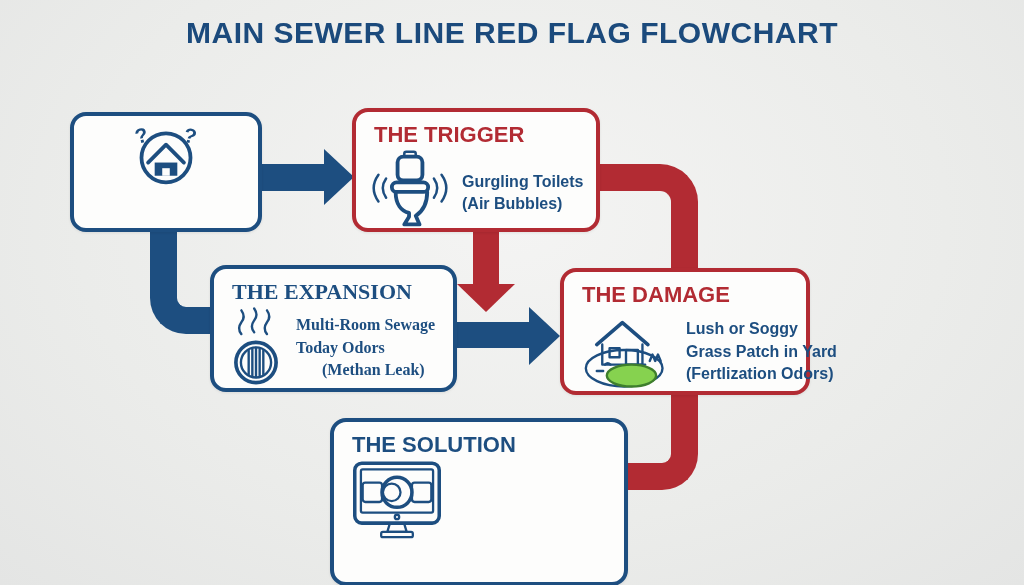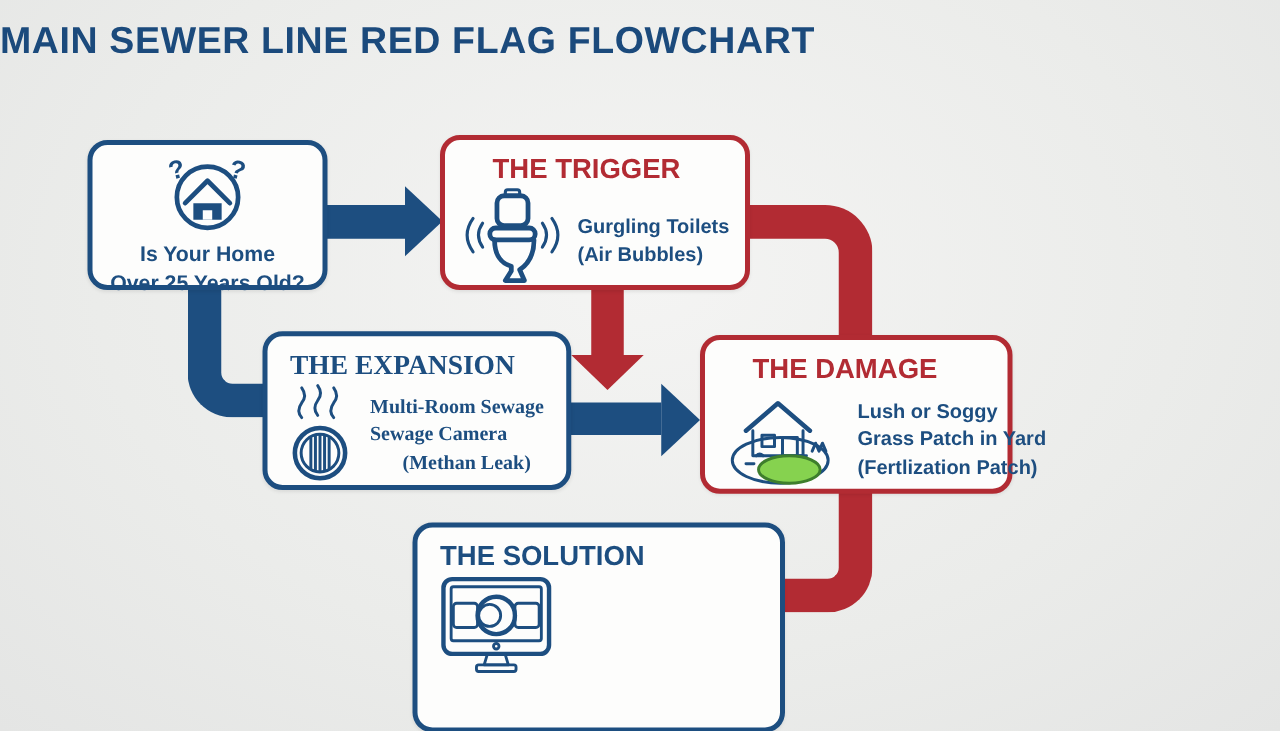--- a/index.html
+++ b/index.html
@@ -3,38 +3,38 @@
 <meta charset="utf-8">
 <style>
   html,body{margin:0;padding:0;}
   #canvas{
     position:relative;width:1024px;height:585px;overflow:hidden;
     background:radial-gradient(ellipse at 50% 38%, #f4f4f3 0%, #ebecea 60%, #e4e5e4 100%);
     font-family:"Liberation Sans","DejaVu Sans",sans-serif;
     --blue:#1d4e80; --red:#b22b33; --green:#86d24f; --titleblue:#1b4a7c;
   }
   .title{
-    position:absolute;left:0;right:0;top:16px;
+    position:absolute;left:0;right:0;top:16px;text-align:center;
     font-size:30px;font-weight:800;letter-spacing:.5px;color:var(--titleblue);
   }
   
   .conn{position:absolute;z-index:1;}
   .shaft-blue{background:var(--blue);}
   .shaft-red{background:var(--red);}
   .head{width:0;height:0;position:absolute;z-index:1;}
   .elbow{box-sizing:border-box;background:transparent;}
   
   .node{
     position:absolute;z-index:2;box-sizing:border-box;background:#fdfdfc;
     border-radius:16px;border:4px solid var(--blue);
     box-shadow:0 1px 3px rgba(0,0,0,.08);
   }
   .node.red{border-color:var(--red);}
   .box-head{padding:10px 0 0 18px;font-size:22px;font-weight:800;color:var(--blue);white-space:nowrap;}
-  .node.red .box-head{color:var(--red);margin-left:20px;}
+  .node.red .box-head{color:var(--red);}
   .box-row{display:flex;align-items:center;gap:8px;padding:0 8px 6px 10px;}
   .box-text{font-size:16px;font-weight:700;color:var(--blue);line-height:1.4;white-space:nowrap;}
   .box-text .indent{padding-left:26px;}
   
   #home-box{display:flex;flex-direction:column;align-items:center;justify-content:flex-start;padding-top:6px;}
   #home-box .box-text{text-align:center;font-size:17px;line-height:1.35;}
   
   .ic{stroke:var(--blue);fill:none;stroke-width:4;stroke-linecap:round;stroke-linejoin:round;}
   .ic-thin{stroke:var(--blue);fill:none;stroke-width:2.6;stroke-linecap:round;stroke-linejoin:round;}
   .ic-fill{fill:var(--blue);stroke:none;}
@@ -66,24 +66,20 @@
     <span>
       <svg width="76" height="66" viewBox="0 0 80 70">
         <circle class="ic" cx="40" cy="38" r="26" stroke-width="3.5"></circle>
         <text class="qmark" x="8" y="22" transform="rotate(-14 14 18)">?</text>
         <text class="qmark" x="58" y="22" transform="rotate(14 64 18)">?</text>
         <path class="ic" d="M21 43 L40 24 L59 43" stroke-width="7.5"></path>
         <path class="ic-fill" d="M28 43 h24 v14 h-24 z"></path>
         <rect x="36" y="49" width="8" height="8" fill="#fdfdfc"></rect>
       </svg>
     </span>
-    <div class="box-text">
-      <div>Is Your Home</div>
-      <div>Over 25 Years Old?</div>
-    </div>
   </div>
 
   <div class="node red" style="left:352px;top:108px;width:248px;height:124px;">
     <div class="box-head">THE TRIGGER</div>
     <div class="box-row">
       <span>
         <svg width="88" height="86" viewBox="0 0 90 90">
           <path class="ic-thin" d="M20 32 Q13 42 20 52"></path>
           <path class="ic-thin" d="M12 28 Q2 42 12 56"></path>
           <path class="ic-thin" d="M70 32 Q77 42 70 52"></path>
@@ -109,21 +105,21 @@
           <path class="ic-thin" d="M19 5 q5 7 0 13 q-5 7 0 13"></path>
           <path class="ic-thin" d="M33 3 q5 7 0 13 q-5 7 0 13"></path>
           <path class="ic-thin" d="M47 5 q5 7 0 13 q-5 7 0 13"></path>
           <circle class="ic" cx="35" cy="62" r="22" stroke-width="3.8"></circle>
           <circle class="ic-thin" cx="35" cy="62" r="16.5" stroke-width="2.4"></circle>
           <path class="ic-thin" d="M27 49 V75 M31 47 V77 M35 46 V78 M39 47 V77 M43 49 V75" stroke-width="2.4"></path>
         </svg>
       </span>
       <div class="box-text">
         <div>Multi-Room Sewage</div>
-        <div>Sewage Camera</div>
+        <div>Today Odors</div>
         <div class="indent">(Methan Leak)</div>
       </div>
     </div>
   </div>
 
   <div class="node red" style="left:560px;top:268px;width:250px;height:127px;">
     <div class="box-head">THE DAMAGE</div>
     <div class="box-row">
       <span>
         <svg width="104" height="84" viewBox="0 0 112 92">
@@ -133,21 +129,21 @@
           <path class="ic-thin" d="M30 40 V62 H74 V40" fill="#fdfdfc" stroke-width="3.2"></path>
           <rect class="ic-thin" x="38" y="44" width="11" height="10" stroke-width="2.8"></rect>
           <rect class="ic-thin" x="56" y="46" width="13" height="16" stroke-width="2.8"></rect>
           <path class="ic-thin" d="M82 58 l3 -7 l3 7 l3 -7 l3 7" stroke-width="2.4"></path>
           <ellipse cx="62" cy="74" rx="27" ry="12" fill="var(--green)" stroke="#3e7e2c" stroke-width="2.6"></ellipse>
         </svg>
       </span>
       <div class="box-text">
         <div>Lush or Soggy</div>
         <div>Grass Patch in Yard</div>
-        <div>(Fertlization Patch)</div>
+        <div>(Fertlization Odors)</div>
       </div>
     </div>
   </div>
 
   <div class="node" style="left:330px;top:418px;width:298px;height:168px;">
     <div class="box-head">THE SOLUTION</div>
     <div class="box-row">
       <span>
         <svg width="106" height="88" viewBox="0 0 112 100">
           <rect class="ic" x="8" y="6" width="96" height="68" rx="8" stroke-width="3.8"></rect>

